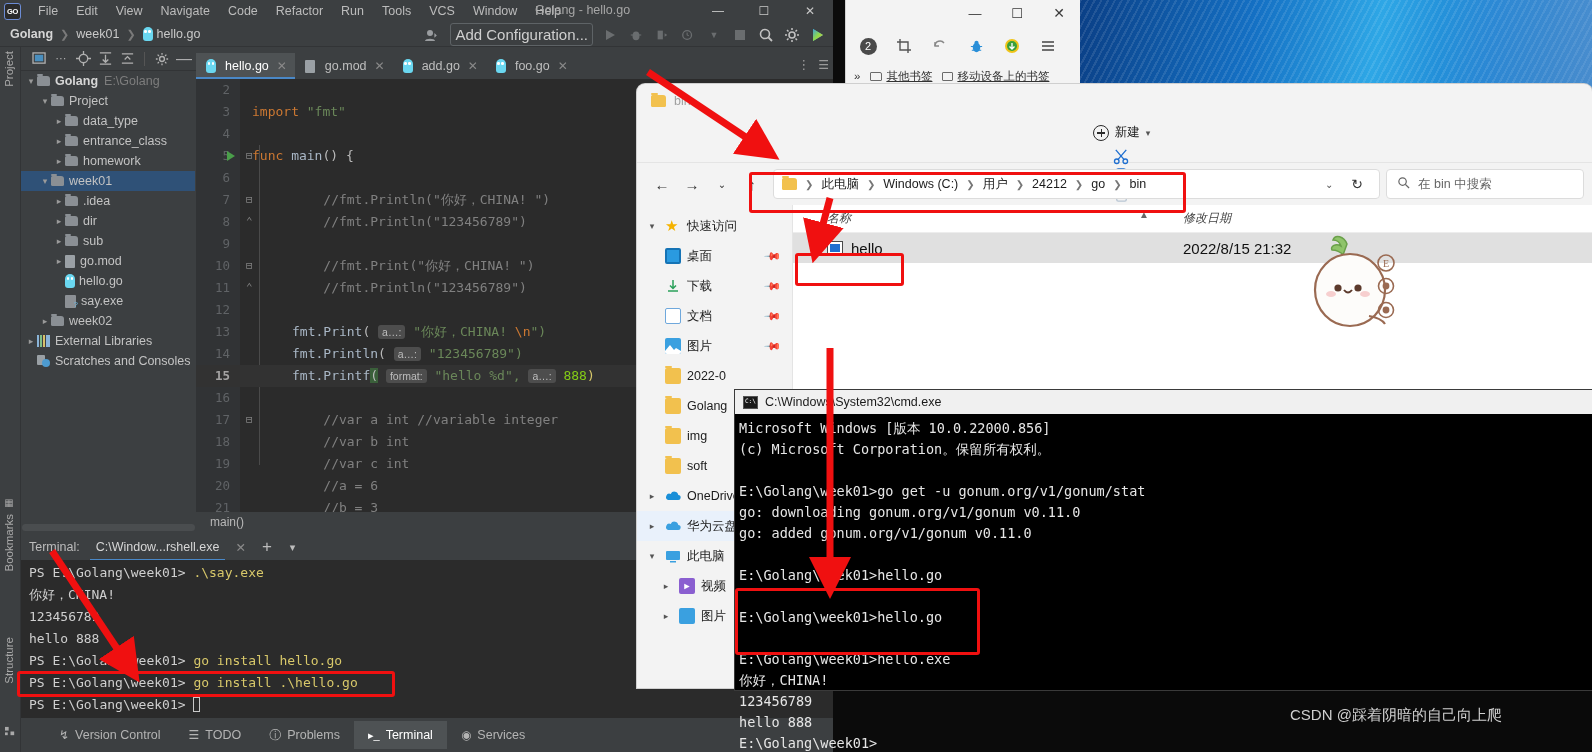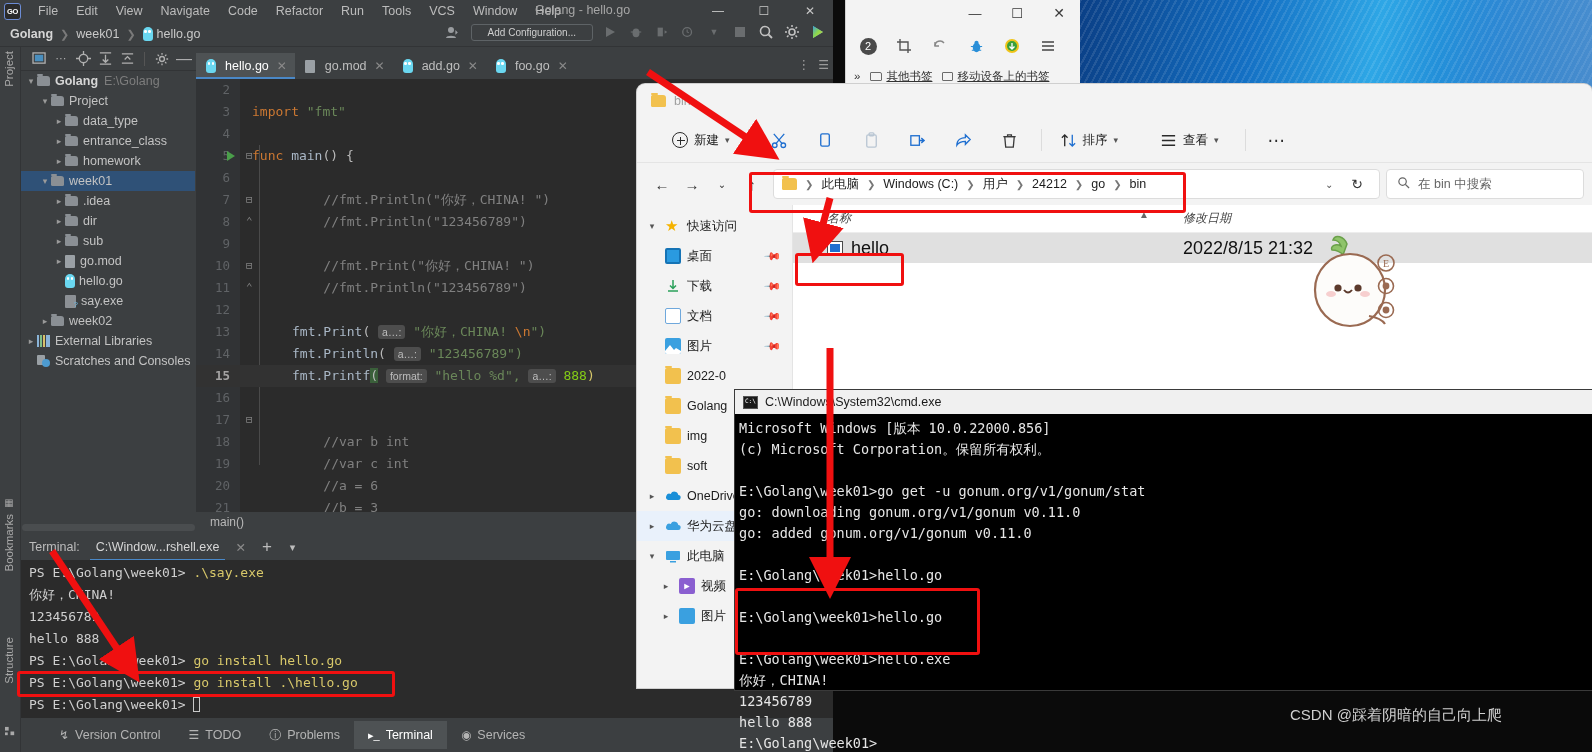--- a/index.html
+++ b/index.html
@@ -58,21 +58,21 @@
   .navbar { height:25px; background:#3c3f41; display:flex; align-items:center; padding-left:10px;
             font-size:12.5px; position:relative; border-bottom:1px solid #323436;}
   .crumb { color:#c9c9c9; }
   .crumb.bold { font-weight:bold; color:#d6d6d6; }
   .crumb-sep { color:#7a7a7a; margin:0 7px; font-size:11px; }
   .gopher { width:10px;height:14px;background:#6ad7f0;border-radius:5px 5px 3px 3px; position:relative;
             display:inline-block; vertical-align:-2px; margin-right:4px;}
   .gopher:before{content:"";position:absolute;left:1.5px;top:3px;width:2.5px;height:2.5px;border-radius:50%;background:#fff;box-shadow:4px 0 0 #fff;}
 
   .nav-right { position:absolute; right:6px; top:1px; display:flex; align-items:center; gap:8px; }
-  .addconf { border:1px solid #5e6366; border-radius:3px; padding:2px 16px; font-size:10px; color:#cfcfcf;
+  .addconf { border:1px solid #5e6366; border-radius:3px; padding:2px 4px; font-size:15px; color:#cfcfcf;
              background:#3c3f41; }
   .ico { width:18px;height:18px;display:flex;align-items:center;justify-content:center; }
   .tri-run { width:0;height:0;border-left:9px solid #6a6d6f;border-top:5.5px solid transparent;border-bottom:5.5px solid transparent; }
   .stop-sq { width:10px;height:10px;background:#6a6d6f; }
 
   .toolbar2 { height:24px; background:#3c3f41; display:flex; align-items:center; gap:0; padding-left:28px;
               border-bottom:1px solid #323436;}
   .tb-ic { width:22px;height:22px;display:flex;align-items:center;justify-content:center; }
 
   
@@ -153,21 +153,21 @@
   .sb-item.active { background:#4e5254; color:#ffffff; }
 
   
   .explorer { position:absolute; left:637px; top:84px; width:955px; height:604px; background:#f3f3f3;
               border-radius:8px 8px 0 0; box-shadow:0 0 0 1px #cfcfcf; overflow:hidden; }
   .exp-title { height:34px; display:flex; align-items:center; padding-left:14px; gap:8px; font-size:12.5px;
                color:#a0a0a0; }
   .mini-folder { width:15px;height:12px;background:#f2c14e;border-radius:1.5px 3px 1.5px 1.5px; }
   .mini-folder:before{content:"";display:block;width:7px;height:2.5px;background:#f2c14e;margin-top:-2.5px;border-radius:1px;}
 
-  .exp-toolbar { height:45px; display:flex; align-items:center; gap:0; padding-left:25px; border-bottom:1px solid #e4e4e4;}
+  .exp-toolbar { height:45px; display:flex; align-items:center; gap:0; padding-left:14px; border-bottom:1px solid #e4e4e4;flex-direction:column;}
   .tb-new { display:flex; align-items:center; gap:6px; font-size:12.5px; color:#1a1a1a; padding:6px 10px; }
   .plus-circ { width:16px;height:16px;border:1.5px solid #2a2a2a;border-radius:50%;position:relative;}
   .plus-circ:before,.plus-circ:after{content:"";position:absolute;background:#2a2a2a;}
   .plus-circ:before{left:3.5px;top:6.7px;width:8px;height:1.4px;}
   .plus-circ:after{left:6.8px;top:3.5px;width:1.4px;height:8px;}
   .tb-sep { width:1px; height:22px; background:#dcdcdc; margin:0 8px; }
   .tb-btn { width:46px; height:32px; display:flex; align-items:center; justify-content:center; }
   .tb-lbl { display:flex; align-items:center; gap:6px; font-size:12.5px; color:#1a1a1a; padding:6px 10px; }
   .chev { font-size:9px; color:#555; }
 
@@ -190,21 +190,21 @@
   .pin { margin-left:auto; margin-right:12px; color:#9a9a9a; font-size:11px; transform:rotate(45deg); }
   .ic16 { width:16px;height:16px;flex:0 0 16px; border-radius:2px; }
   .ic-star{ color:#f5b301; font-size:15px; line-height:16px; }
 
   .exp-main { flex:1; background:#ffffff; border-left:1px solid #e4e4e4; position:relative; }
   .col-head { height:28px; display:flex; align-items:center; font-size:12px; color:#444;
               border-bottom:1px solid #ededed;font-style:italic; }
   .col-name { padding-left:34px; width:378px; position:relative; }
   .col-sortmark { position:absolute; right:22px; top:-1px; color:#666; font-size:10px; }
   .col-date { padding-left:12px; }
-  .file-row { height:30px; display:flex; align-items:center; background:#e0e0e0; font-size:18px; color:#111; }
+  .file-row { height:30px; display:flex; align-items:center; background:#e0e0e0; font-size:15px; color:#111; }
   .file-name { width:378px; padding-left:34px; display:flex; align-items:center; gap:8px; }
   .exe-ic { width:16px;height:14px;background:#fff;border:1px solid #4a4a4a;position:relative; }
   .exe-ic:after{content:"";position:absolute;left:2px;top:2px;right:2px;bottom:2px;background:#1f6fd0;}
   .exp-status { position:absolute; left:0; bottom:0; width:100%; height:26px; background:#f3f3f3;
                 border-top:1px solid #e4e4e4; display:flex; align-items:center; gap:10px;
                 padding-left:10px; font-size:12px; color:#333; }
   .st-sep{width:1px;height:13px;background:#cfcfcf;}
 
   
   .sticker { position:absolute; left:1295px; top:228px; width:110px; height:110px; pointer-events:none; }
@@ -550,21 +550,21 @@
       <div class="code-line"><span class="lno">7</span><span class="fold">⊟</span><span class="ctext cmt" style="left:96px;">    //fmt.Println("你好，CHINA! ")</span></div>
       <div class="code-line"><span class="lno">8</span><span class="fold">⌃</span><span class="ctext cmt" style="left:96px;">    //fmt.Println("123456789")</span></div>
       <div class="code-line"><span class="lno">9</span></div>
       <div class="code-line"><span class="lno">10</span><span class="fold">⊟</span><span class="ctext cmt" style="left:96px;">    //fmt.Print("你好，CHINA! ")</span></div>
       <div class="code-line"><span class="lno">11</span><span class="fold">⌃</span><span class="ctext cmt" style="left:96px;">    //fmt.Println("123456789")</span></div>
       <div class="code-line"><span class="lno">12</span></div>
       <div class="code-line"><span class="lno">13</span><span class="ctext" style="left:96px;"><span class="fn">fmt.Print</span>( <span class="hintchip">a…:</span> <span class="str">"你好，CHINA! <span class="esc">\n</span>")</span></span></div>
       <div class="code-line"><span class="lno">14</span><span class="ctext" style="left:96px;"><span class="fn">fmt.Println</span>( <span class="hintchip">a…:</span> <span class="str">"123456789")</span></span></div>
       <div class="code-line cur"><span class="lno cur" style="font-weight:bold;">15</span><span class="ctext" style="left:96px;"><span class="fn">fmt.Printf</span><span style="background:#3a5f3a;">(</span> <span class="hintchip">format:</span> <span class="str">"hello %d",</span> <span class="hintchip">a…:</span> <span class="num">888</span><span style="color:#d8c86a;">)</span></span></div>
       <div class="code-line"><span class="lno">16</span></div>
-      <div class="code-line"><span class="lno">17</span><span class="fold">⊟</span></div>
+      <div class="code-line"><span class="lno">17</span><span class="fold">⊟</span><span class="ctext cmt" style="left:96px;">    //var a int //variable integer</span></div>
       <div class="code-line"><span class="lno">18</span><span class="ctext cmt" style="left:96px;">    //var b int</span></div>
       <div class="code-line"><span class="lno">19</span><span class="ctext cmt" style="left:96px;">    //var c int</span></div>
       <div class="code-line"><span class="lno">20</span><span class="ctext cmt" style="left:96px;">    //a = 6</span></div>
       <div class="code-line"><span class="lno">21</span><span class="ctext cmt" style="left:96px;">    //b = 3</span></div>
       <div class="code-line"><span class="lno"></span><span class="ctext cmt" style="left:96px;"></span></div>
     </div>
 
     <div class="editor-status">main()</div>
     <div class="hscroll"></div>
 

